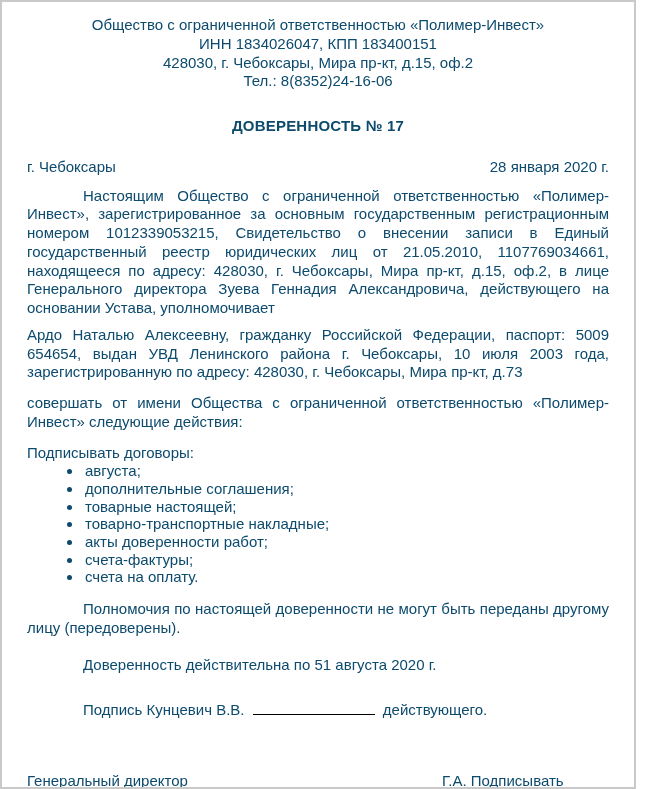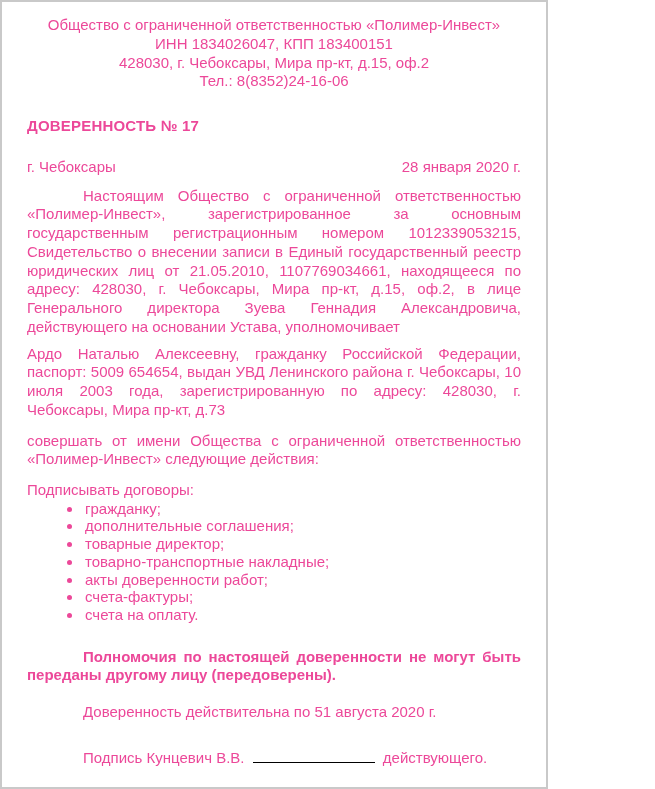--- a/index.html
+++ b/index.html
@@ -1,31 +1,32 @@
 <!DOCTYPE html>
 <html><head>
 <meta charset="utf-8">
 <style>
   * { margin: 0; padding: 0; box-sizing: border-box; }
   html, body { background: #ffffff; }
   .page {
-    width: 548px;
+    width: 636px;
     height: 789px;
     border: 2px solid #c9c9c9;
     background: #ffffff;
-    color: #ec4899;
+    color: #0c4a6e;
     font-family: "Liberation Sans", sans-serif;
     font-size: 15px;
     line-height: 1.25;
     padding: 14px 25px 0 25px;
     overflow: hidden;
   }
   .company-header { text-align: center; }
   .company-header div { white-space: nowrap; }
   .doc-title {
+    text-align: center;
     font-weight: bold;
     margin-top: 26px;
     letter-spacing: 0.2px;
   }
   .meta-row {
     display: flex;
     justify-content: space-between;
     margin-top: 22px;
     gap: 27px;
   }
@@ -34,21 +35,21 @@
   .p-preamble { margin-top: 10px; }
   .p-attorney { margin-top: 8px; }
   .p-actions { margin-top: 12px; }
   .list-heading { margin-top: 12px; }
   ul.doc-list {
     list-style: disc;
     padding-left: 56px;
     line-height: 1.18;
   }
   ul.doc-list li { padding-left: 2px; }
-  .p-nodeleg { margin-top: 24px; font-weight: bold; }
+  .p-nodeleg { margin-top: 14px; }
   .p-validity { margin-top: 18px; text-indent: 56px; }
   .certify-row { margin-top: 27px; text-indent: 56px; white-space: nowrap; }
   .sig-line {
     display: inline-block;
     border-bottom: 1px solid #000;
     height: 14px;
     vertical-align: baseline;
   }
   .certify-row .sig-line { width: 122px; margin: 0 4px; }
   .footer-row {
@@ -82,23 +83,23 @@
 
   <p class="para indent p-preamble">Настоящим Общество с ограниченной ответственностью «Полимер-Инвест», зарегистрированное за основным государственным регистрационным номером 1012339053215, Свидетельство о внесении записи в Единый государственный реестр юридических лиц от 21.05.2010, 1107769034661, находящееся по адресу: 428030, г. Чебоксары, Мира пр-кт, д.15, оф.2, в лице Генерального директора Зуева Геннадия Александровича, действующего на основании Устава, уполномочивает</p>
 
   <p class="para p-attorney">Ардо Наталью Алексеевну, гражданку Российской Федерации, паспорт: 5009 654654, выдан УВД Ленинского района г. Чебоксары, 10 июля 2003 года, зарегистрированную по адресу: 428030, г. Чебоксары, Мира пр-кт, д.73</p>
 
   <p class="para p-actions">совершать от имени Общества с ограниченной ответственностью «Полимер-Инвест» следующие действия:</p>
 
   <div class="list-heading">Подписывать договоры:</div>
 
   <ul class="doc-list">
-    <li>гражданку;</li>
+    <li>августа;</li>
     <li>дополнительные соглашения;</li>
-    <li>товарные директор;</li>
+    <li>товарные настоящей;</li>
     <li>товарно-транспортные накладные;</li>
     <li>акты доверенности работ;</li>
     <li>счета-фактуры;</li>
     <li>счета на оплату.</li>
   </ul>
 
   <p class="para indent p-nodeleg">Полномочия по настоящей доверенности не могут быть переданы другому лицу (передоверены).</p>
 
   <p class="p-validity">Доверенность действительна по 51 августа 2020 г.</p>
 

